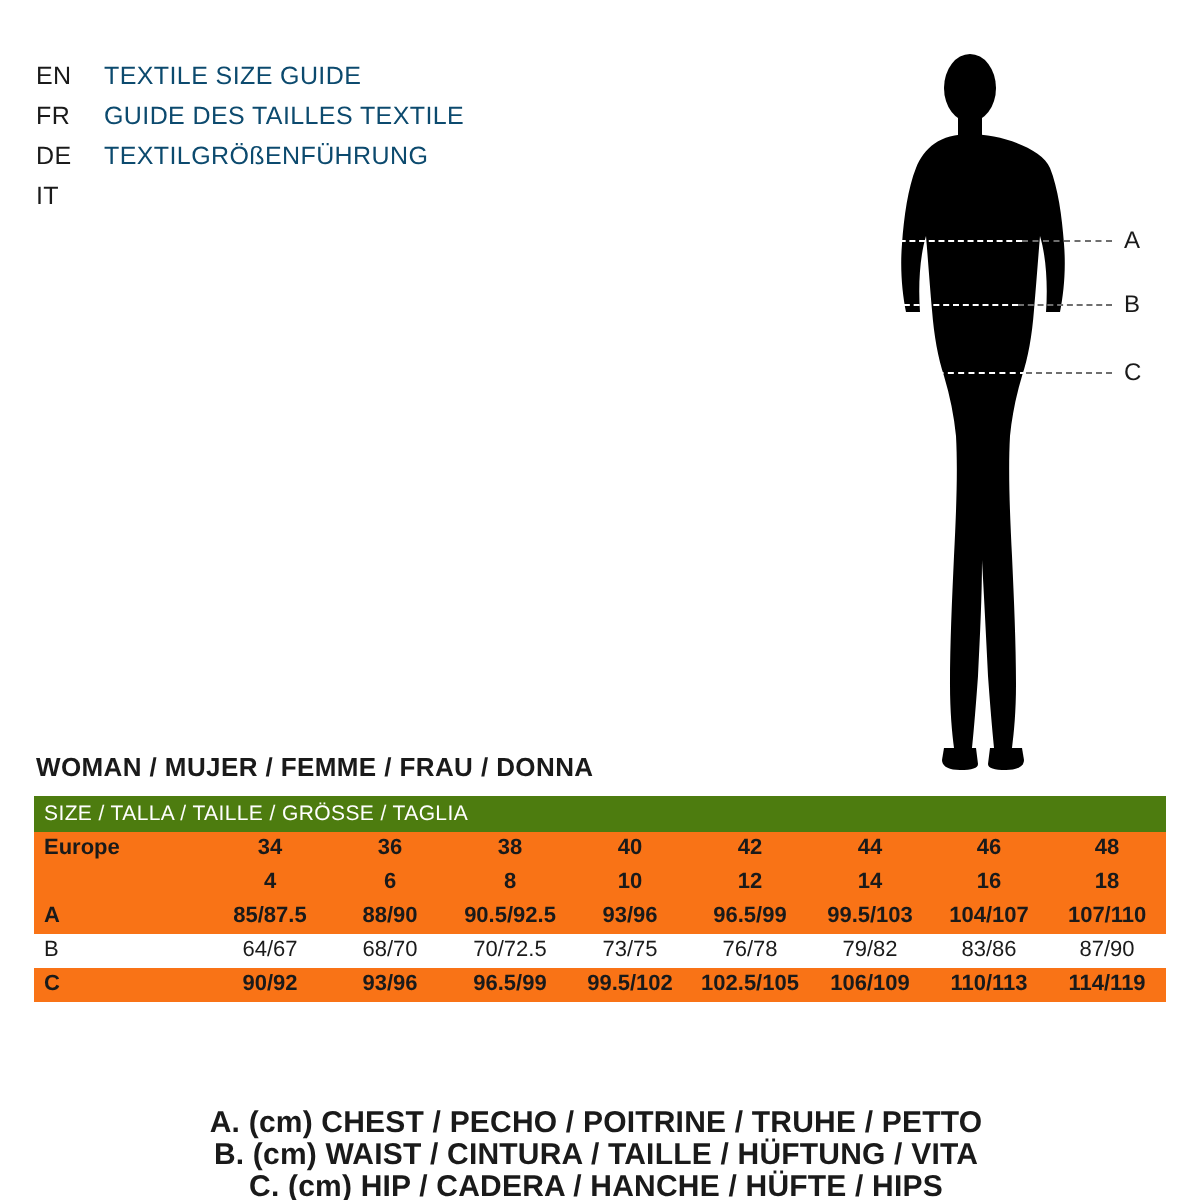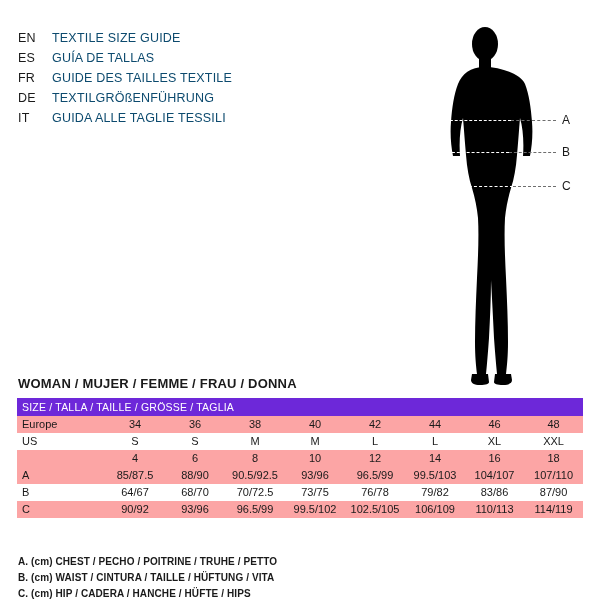--- a/index.html
+++ b/index.html
@@ -98,81 +98,78 @@
   table.size-table th,
   table.size-table td {
     padding: 0;
     height: 17px;
     line-height: 17px;
     text-align: center;
     font-weight: normal;
     color: #1a1a1a;
   }
   table.size-table th.head-cell {
-    background: #6d28d9;
+    background: #4d7c0f;
     color: #ffffff;
     text-align: left;
     font-size: 10.5px;
     font-weight: normal;
     letter-spacing: .2px;
     padding-left: 5px;
     height: 18px;
     line-height: 18px;
   }
   .row-label {
     text-align: left !important;
     padding-left: 5px !important;
   }
   tr.shade td {
-    background: #fca5a5;
+    background: #f97316;
+    font-weight: bold;
   }
   tr.plain td {
     background: #ffffff;
   }
 
   
   .legend {
     position: absolute;
     left: 18px;
     top: 540px;
     width: 560px;
   }
   .legend-row {
-    font-size: 10px;
+    font-size: 15px;
     font-weight: bold;
     letter-spacing: .1px;
     line-height: 16px;
     color: #1a1a1a;
+    text-align: center;
   }
 </style>
 </head>
 <body>
 
 <div class="page">
 
   <div class="lang-block">
     <div class="lang-row">
       <span class="lang-code">EN</span>
       <span class="lang-title">TEXTILE SIZE GUIDE</span>
-    </div>
-    <div class="lang-row">
-      <span class="lang-code">ES</span>
-      <span class="lang-title">GUÍA DE TALLAS</span>
     </div>
     <div class="lang-row">
       <span class="lang-code">FR</span>
       <span class="lang-title">GUIDE DES TAILLES TEXTILE</span>
     </div>
     <div class="lang-row">
       <span class="lang-code">DE</span>
       <span class="lang-title">TEXTILGRÖßENFÜHRUNG</span>
     </div>
     <div class="lang-row">
       <span class="lang-code">IT</span>
-      <span class="lang-title">GUIDA ALLE TAGLIE TESSILI</span>
     </div>
   </div>
 
   <div class="figure-area">
     <svg class="figure-svg" width="130" height="365" viewBox="0 0 130 365">
       <g fill="#000000">
 
         <ellipse cx="65" cy="22" rx="13" ry="17"></ellipse>
 
         <rect x="59" y="36" width="12" height="12"></rect>
@@ -249,31 +246,20 @@
         <td class="row-label">Europe</td>
         <td>34</td>
         <td>36</td>
         <td>38</td>
         <td>40</td>
         <td>42</td>
         <td>44</td>
         <td>46</td>
         <td>48</td>
       </tr>
-      <tr class="plain">
-        <td class="row-label">US</td>
-        <td>S</td>
-        <td>S</td>
-        <td>M</td>
-        <td>M</td>
-        <td>L</td>
-        <td>L</td>
-        <td>XL</td>
-        <td>XXL</td>
-      </tr>
       <tr class="shade">
         <td class="row-label"></td>
         <td>4</td>
         <td>6</td>
         <td>8</td>
         <td>10</td>
         <td>12</td>
         <td>14</td>
         <td>16</td>
         <td>18</td>

